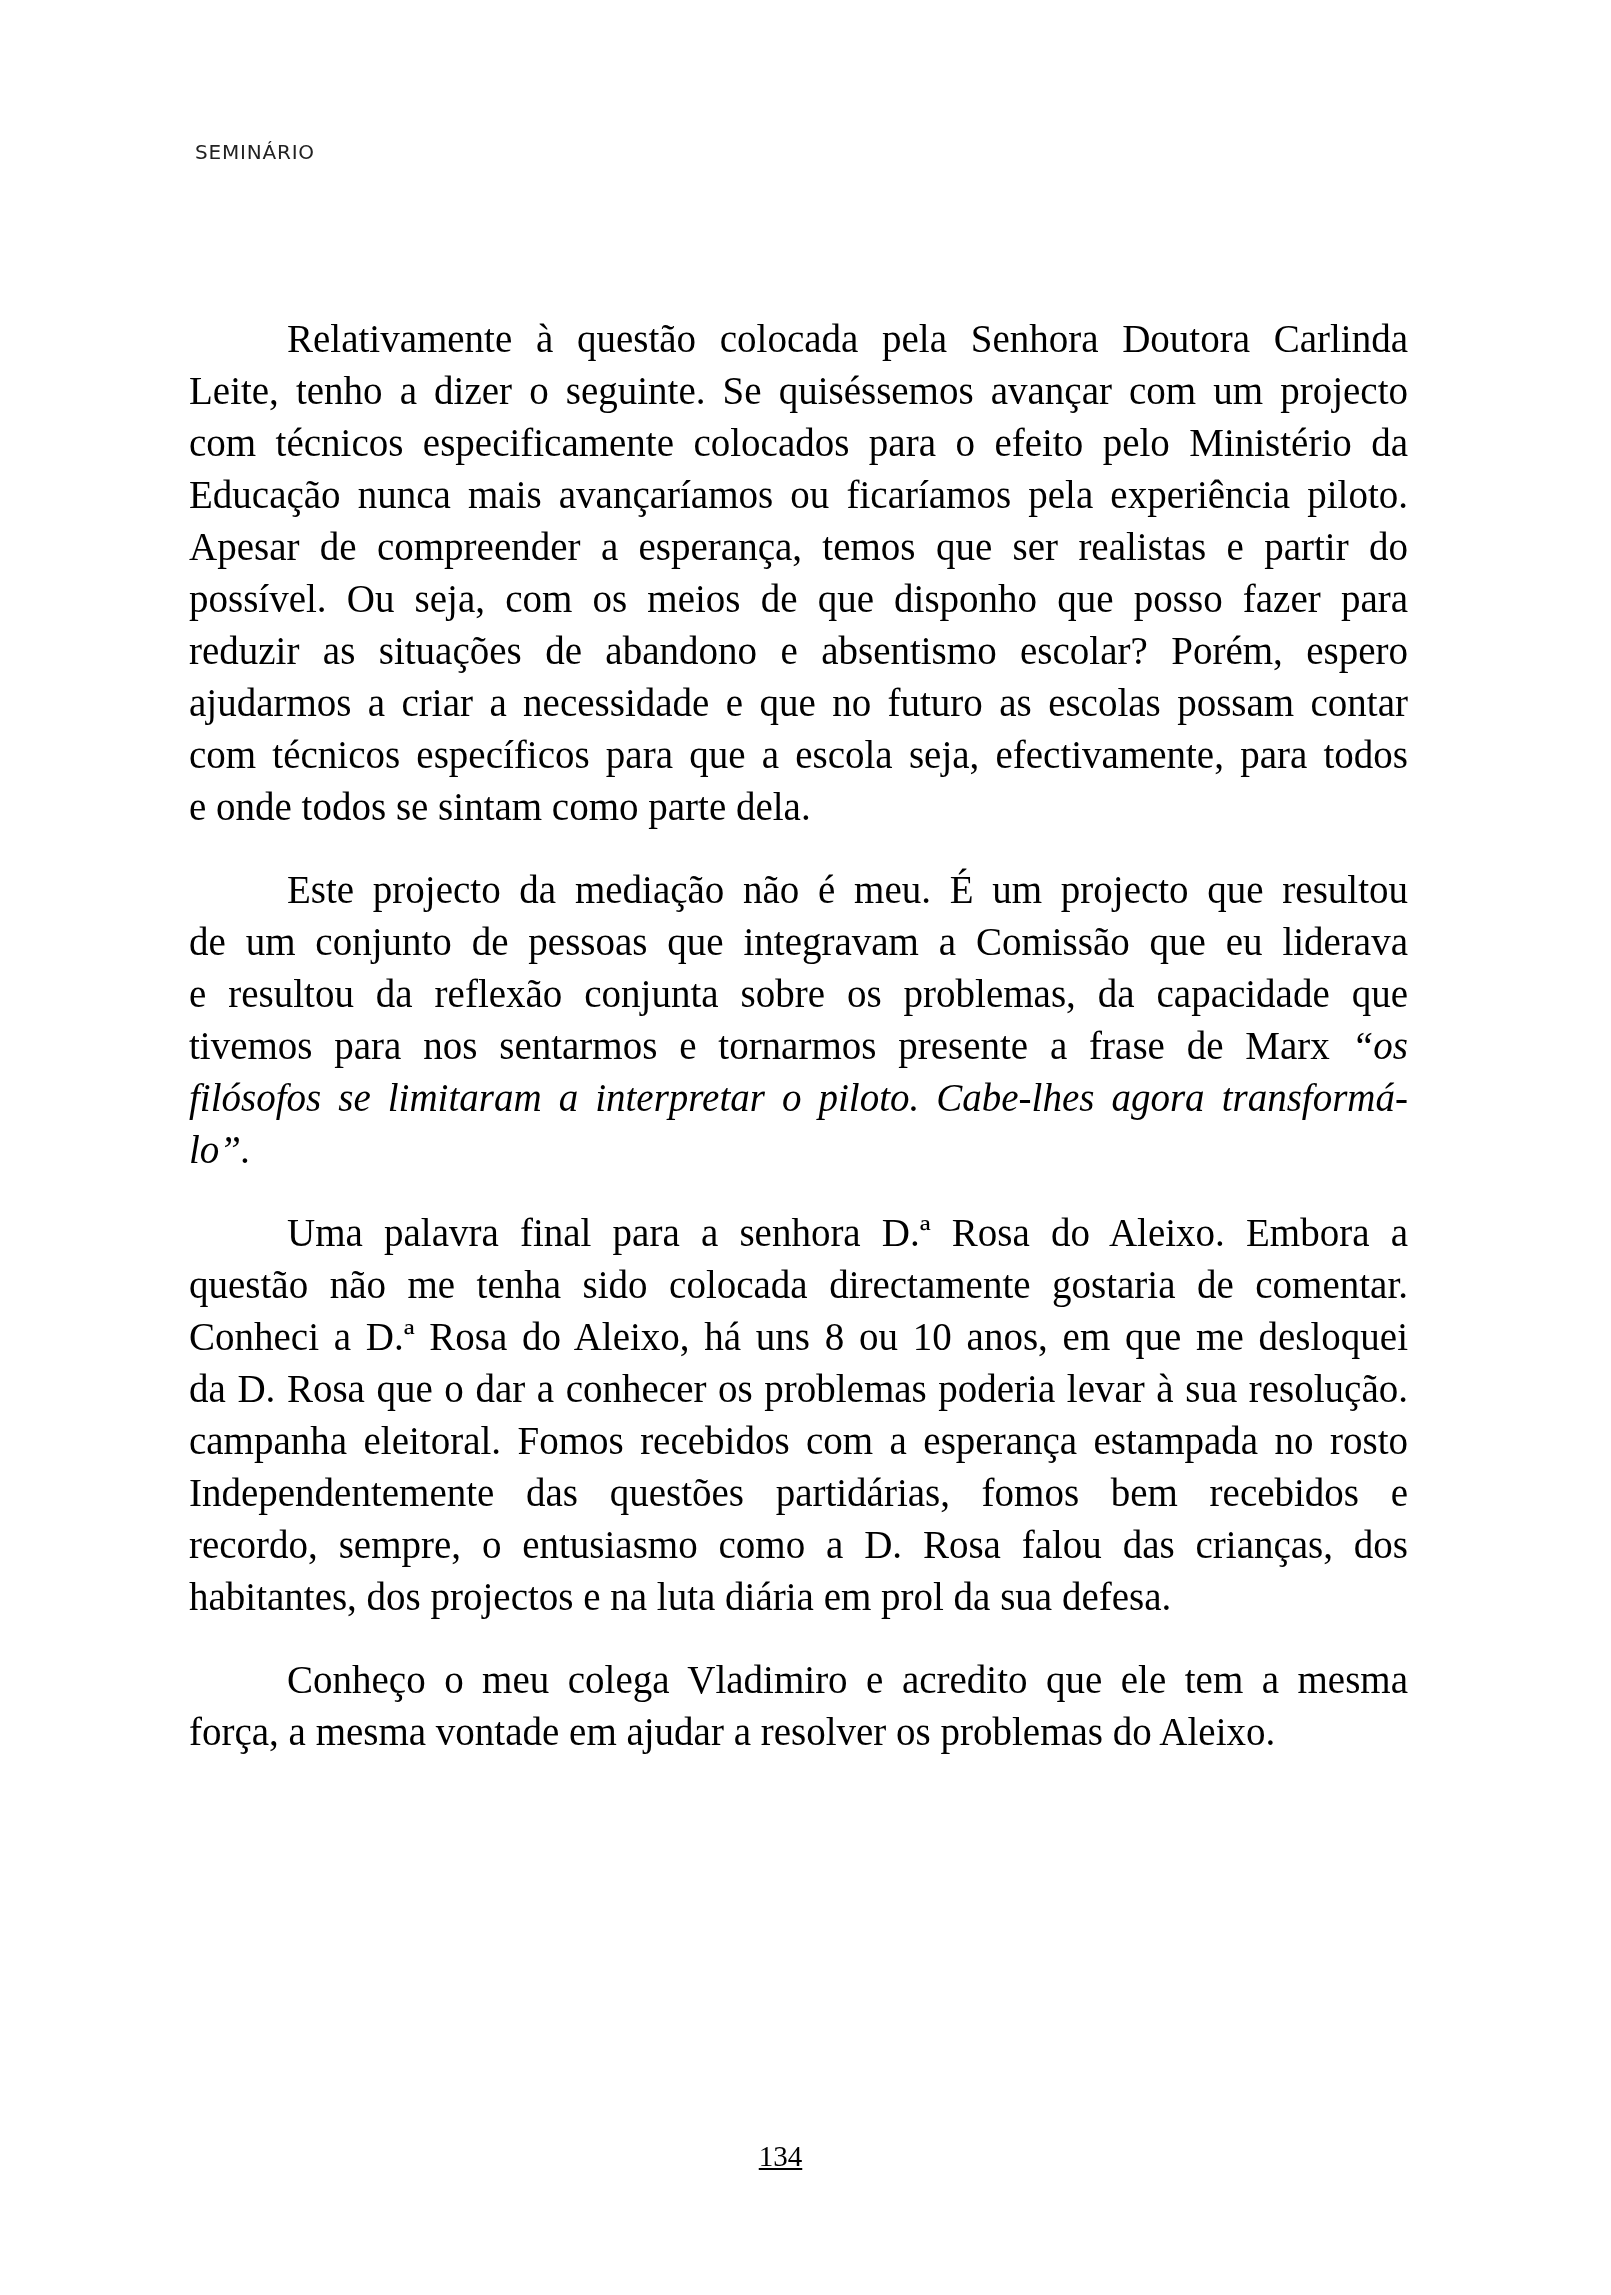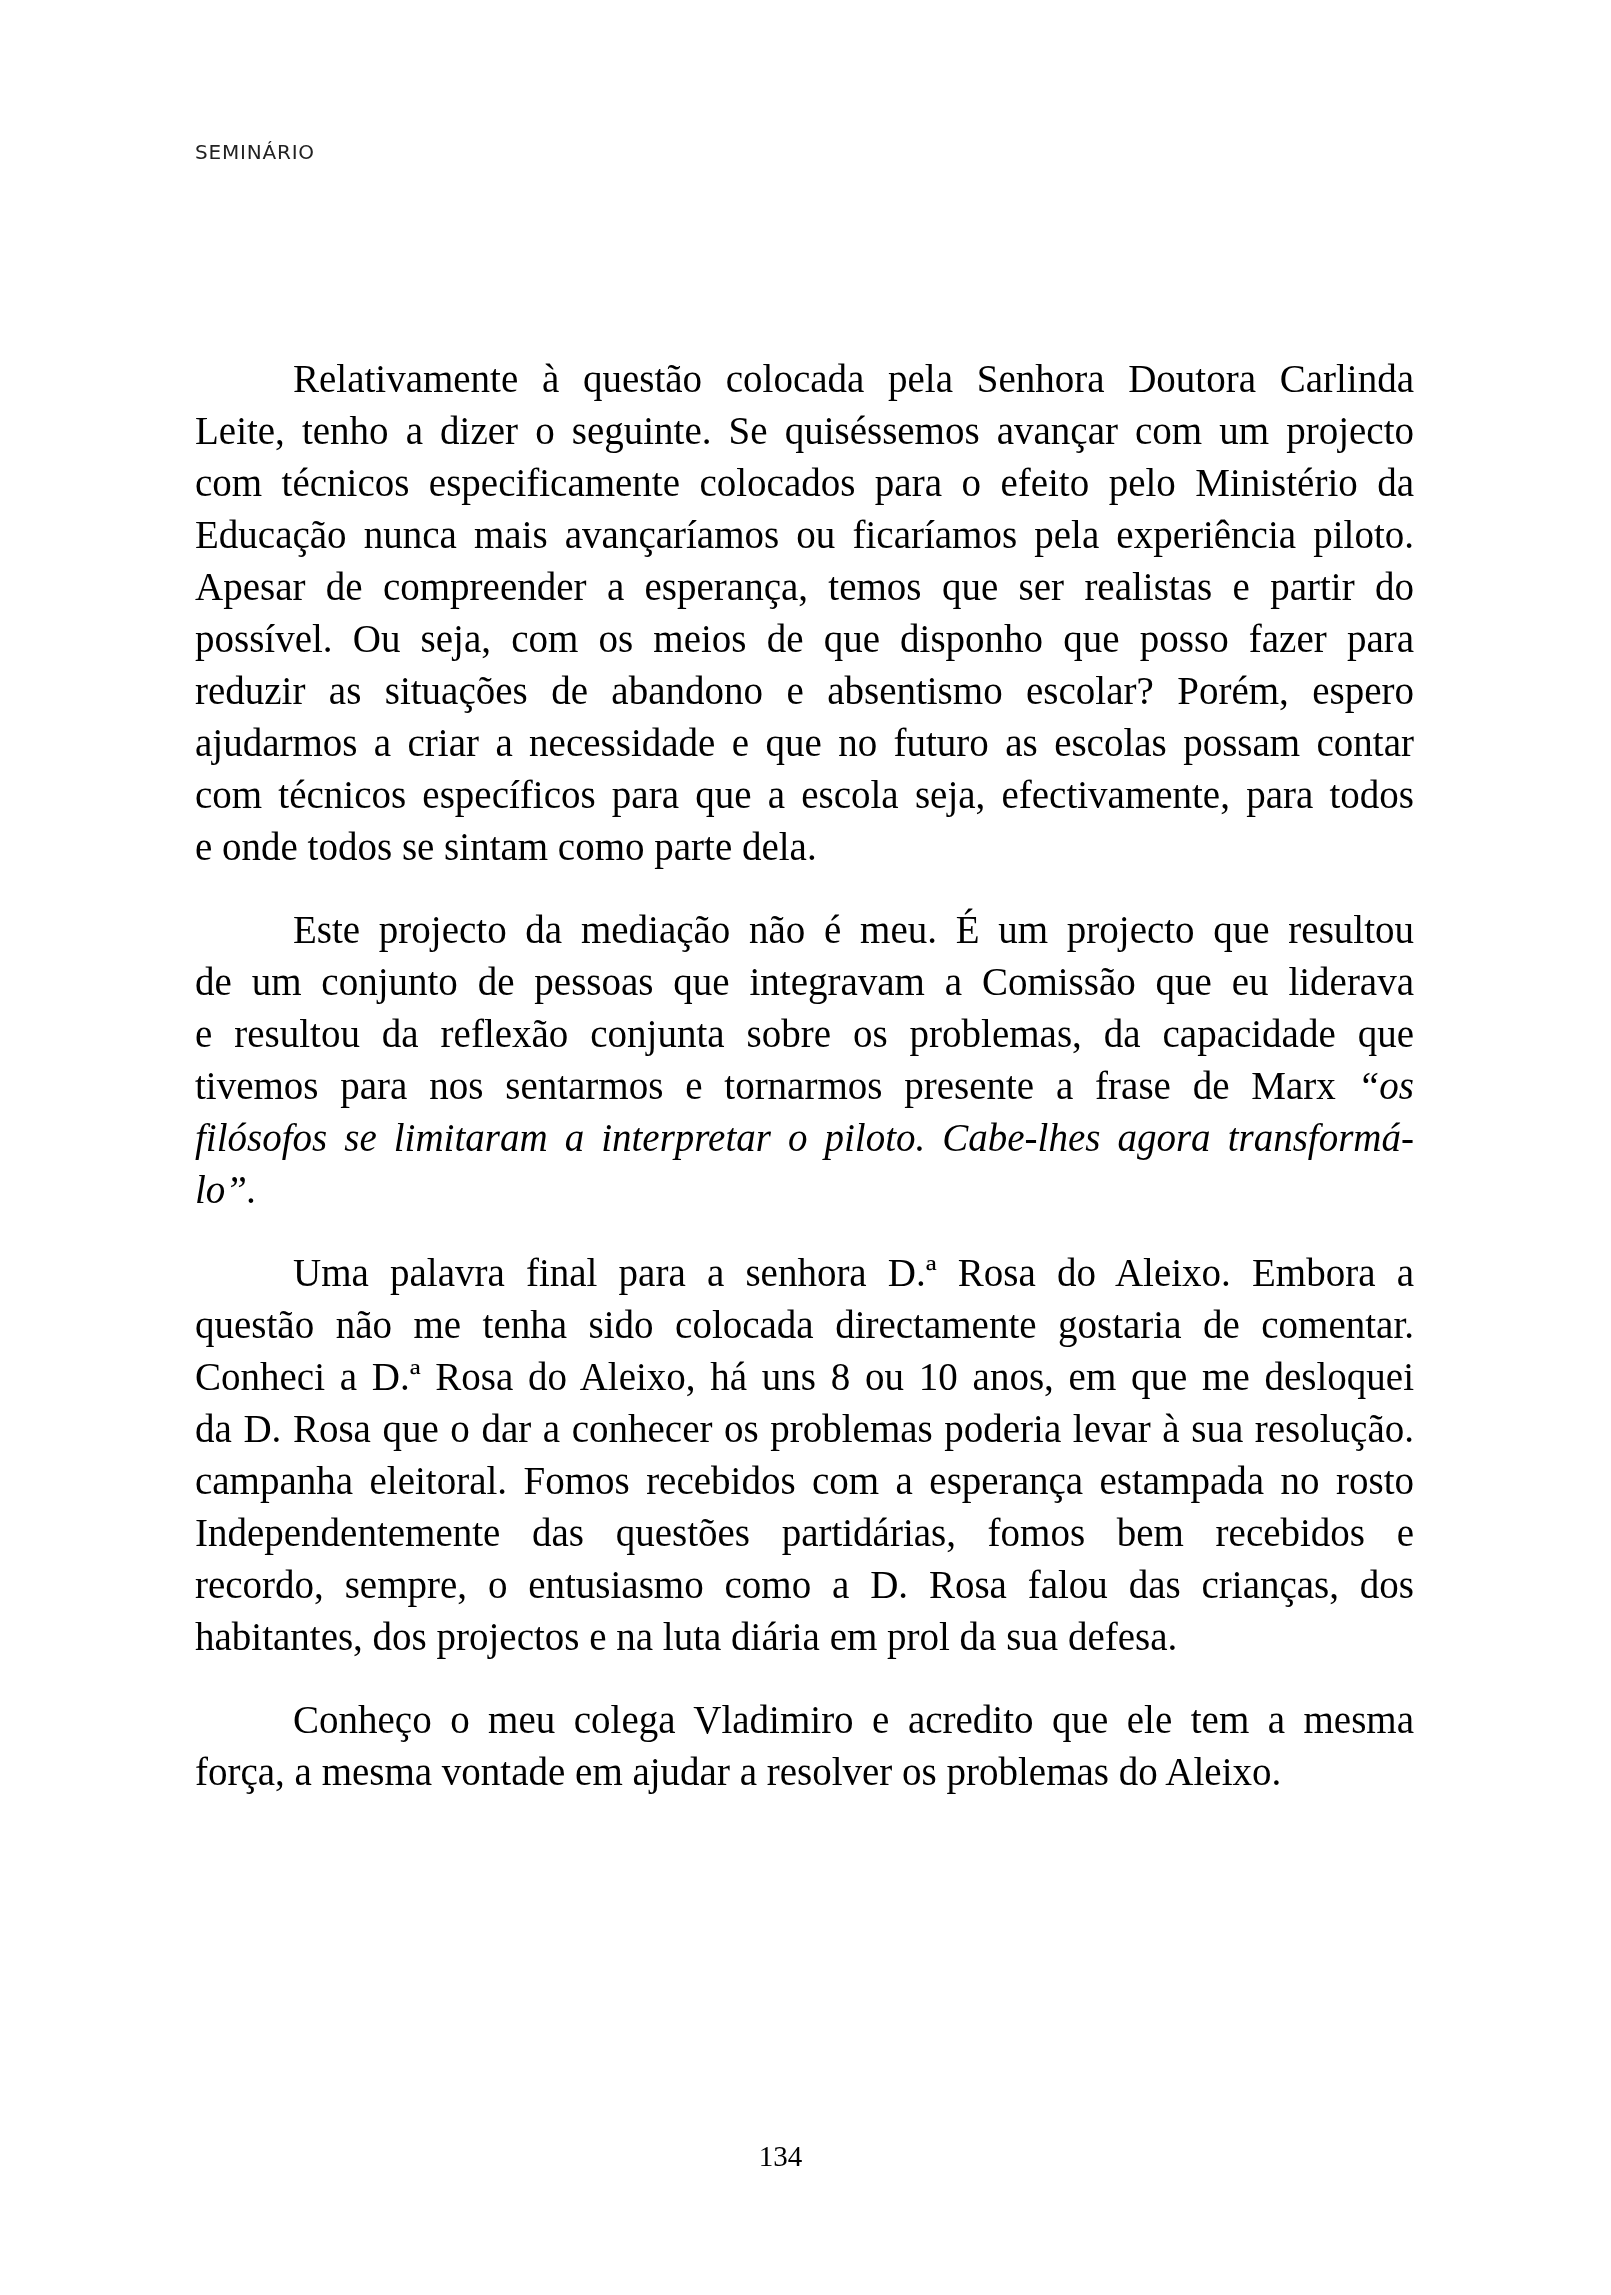--- a/index.html
+++ b/index.html
@@ -8,37 +8,36 @@
       color: #000;
     }
     .running-header {
       position: absolute; left: 195px; top: 140px;
       font-family: "DejaVu Sans", sans-serif;
       font-size: 20px; letter-spacing: 0.8px; color: #222;
       font-weight: normal;
       text-align: center;
     }
     .body-text {
-      position: absolute; left: 195px; top: 313px; width: 1219px;
+      position: absolute; left: 189px; top: 313px; width: 1219px;
       font-family: "Liberation Serif", serif;
       font-size: 39px;
-      margin-top: 40px;
     }
     .para { margin: 0 0 31px 0; }
     .line {
       display: block; height: 52px; line-height: 52px;
       white-space: nowrap; text-align: justify; text-align-last: justify;
     }
     .line.indent { padding-left: 98px; }
     .line.last { text-align-last: left; }
     .ital { font-style: italic; }
     .page-number {
       position: absolute; left: 0; width: 1528px; top: 2140px;
       text-align: center;
-      font-family: "Liberation Serif", serif; font-size: 29px;
+      font-family: "Liberation Serif", serif; font-size: 29px; text-decoration: underline;
     }
     .page-number span { position: relative; left: 16.5px; }
   </style>
 </head>
 <body>
 
 <div class="running-header">SEMINÁRIO</div>
 
 <div class="body-text">
 

